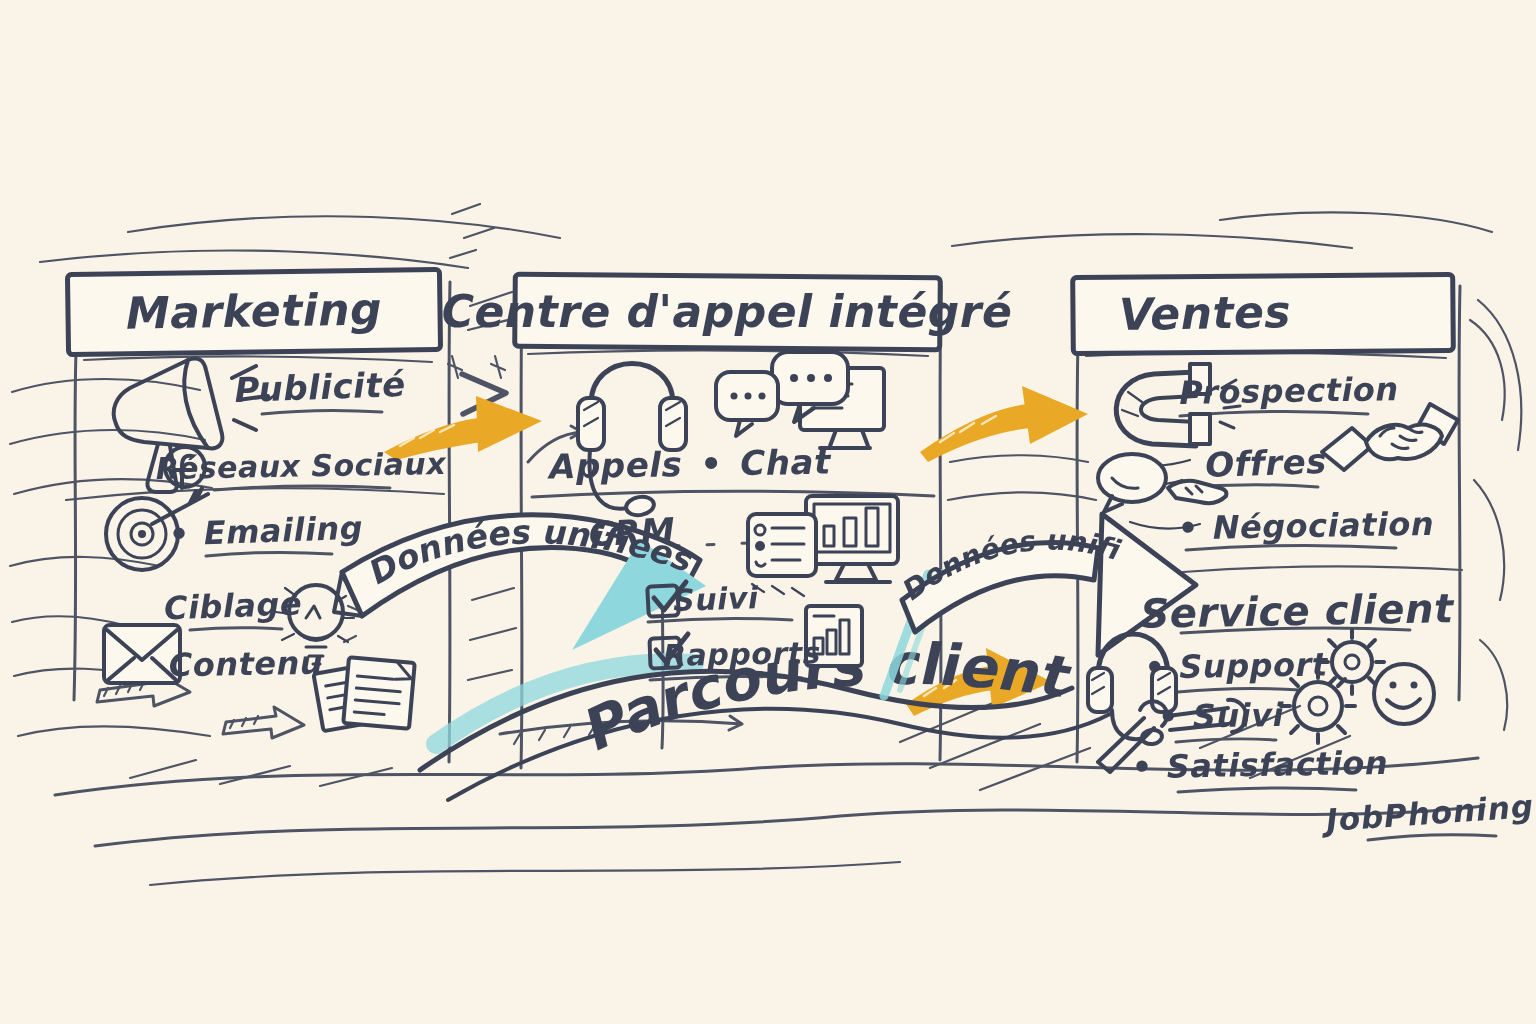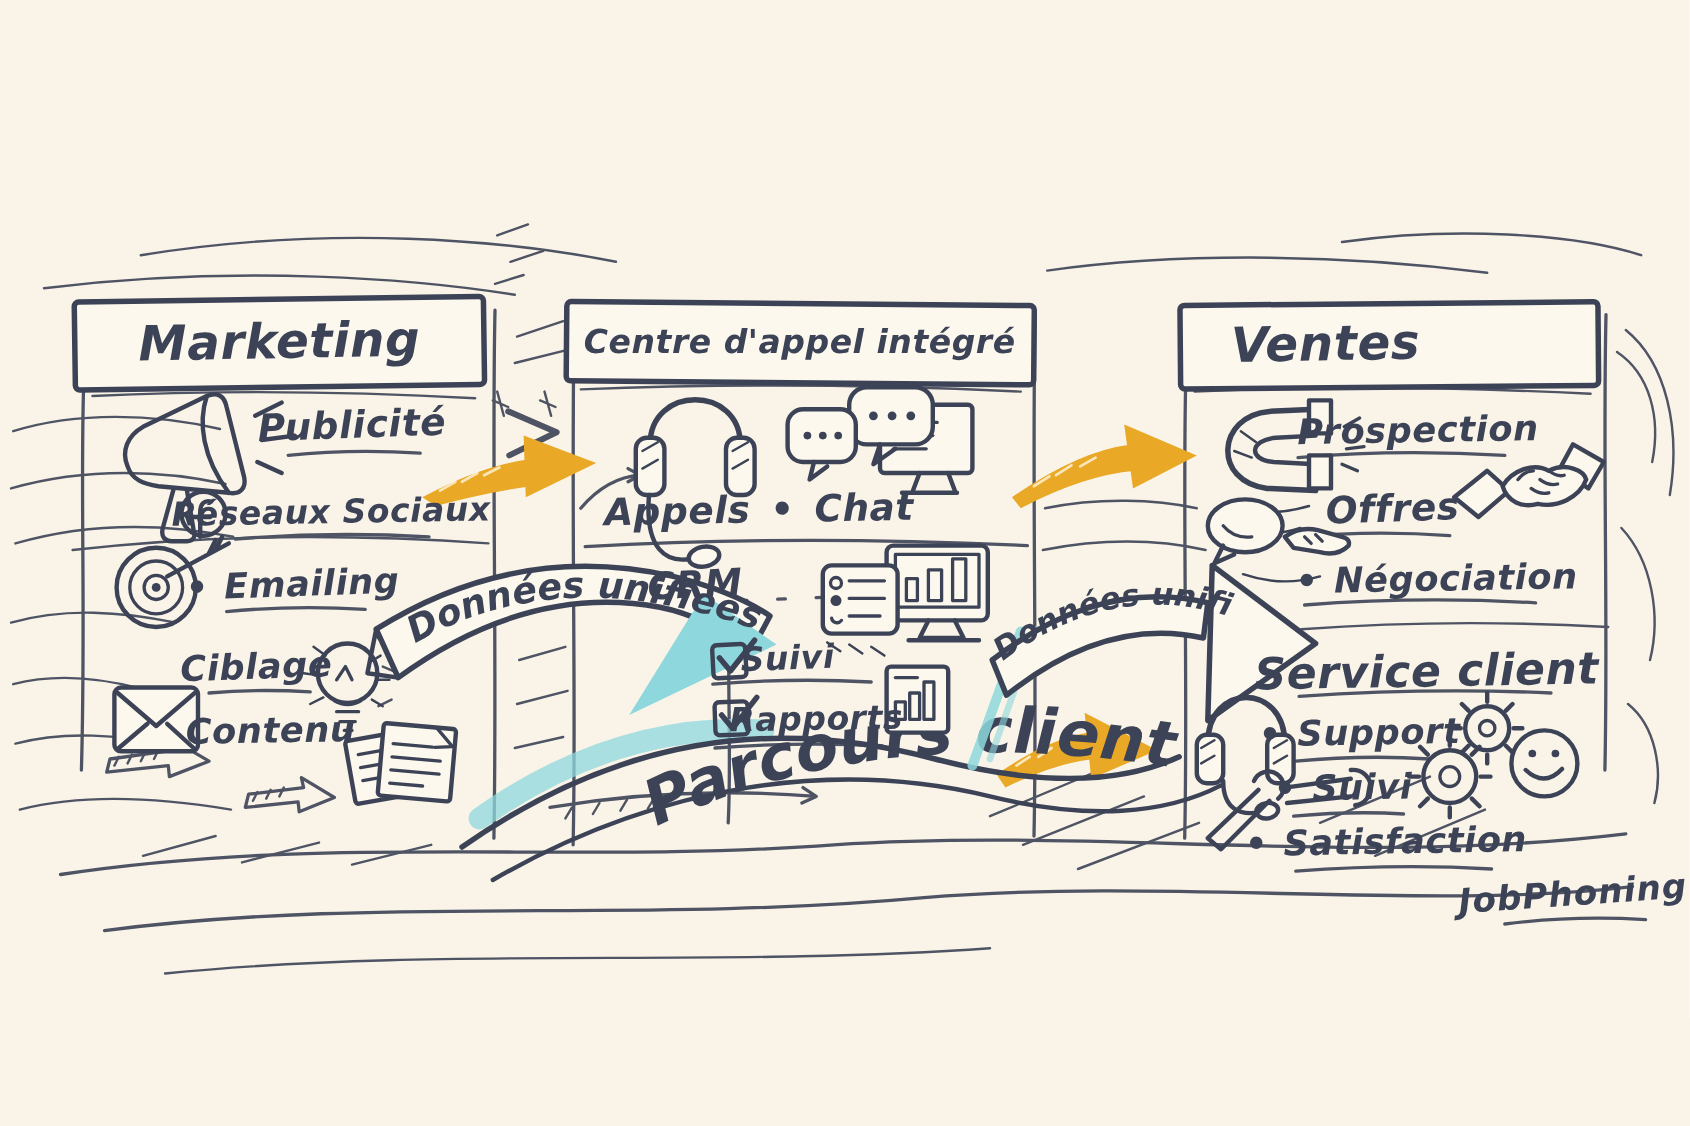--- a/index.html
+++ b/index.html
@@ -300,21 +300,21 @@
     <circle cx="1404" cy="694" r="30"></circle>
     <circle cx="1393" cy="685" r="3.5" class="fillink"></circle>
         <circle cx="1414" cy="685" r="3.5" class="fillink"></circle>
     <path d="M1387,700 Q1404,716 1420,699"></path>
   </g>
 </svg>
 
 <div class="lbl" style="left:254px;top:311px;font-size:44px;transform:translate(-50%,-50%) rotate(-1deg)">
       <span>Marketing</span>
     </div>
-<div class="lbl" style="left:727px;top:311px;font-size:30px;transform:translate(-50%,-50%)">
+<div class="lbl" style="left:727px;top:311px;font-size:44px;transform:translate(-50%,-50%)">
       <span>Centre d'appel intégré</span>
     </div>
 <div class="lbl" style="left:1205px;top:313px;font-size:44px;transform:translate(-50%,-50%) rotate(-1deg)">
       <span>Ventes</span>
     </div>
 
 <div class="lbl" style="left:320px;top:387px;font-size:34px;transform:translate(-50%,-50%) rotate(-2deg)">
       <span>Publicité</span>
     </div>
 <div class="lbl" style="left:301px;top:466px;font-size:30px;transform:translate(-50%,-50%) rotate(-1deg)">

